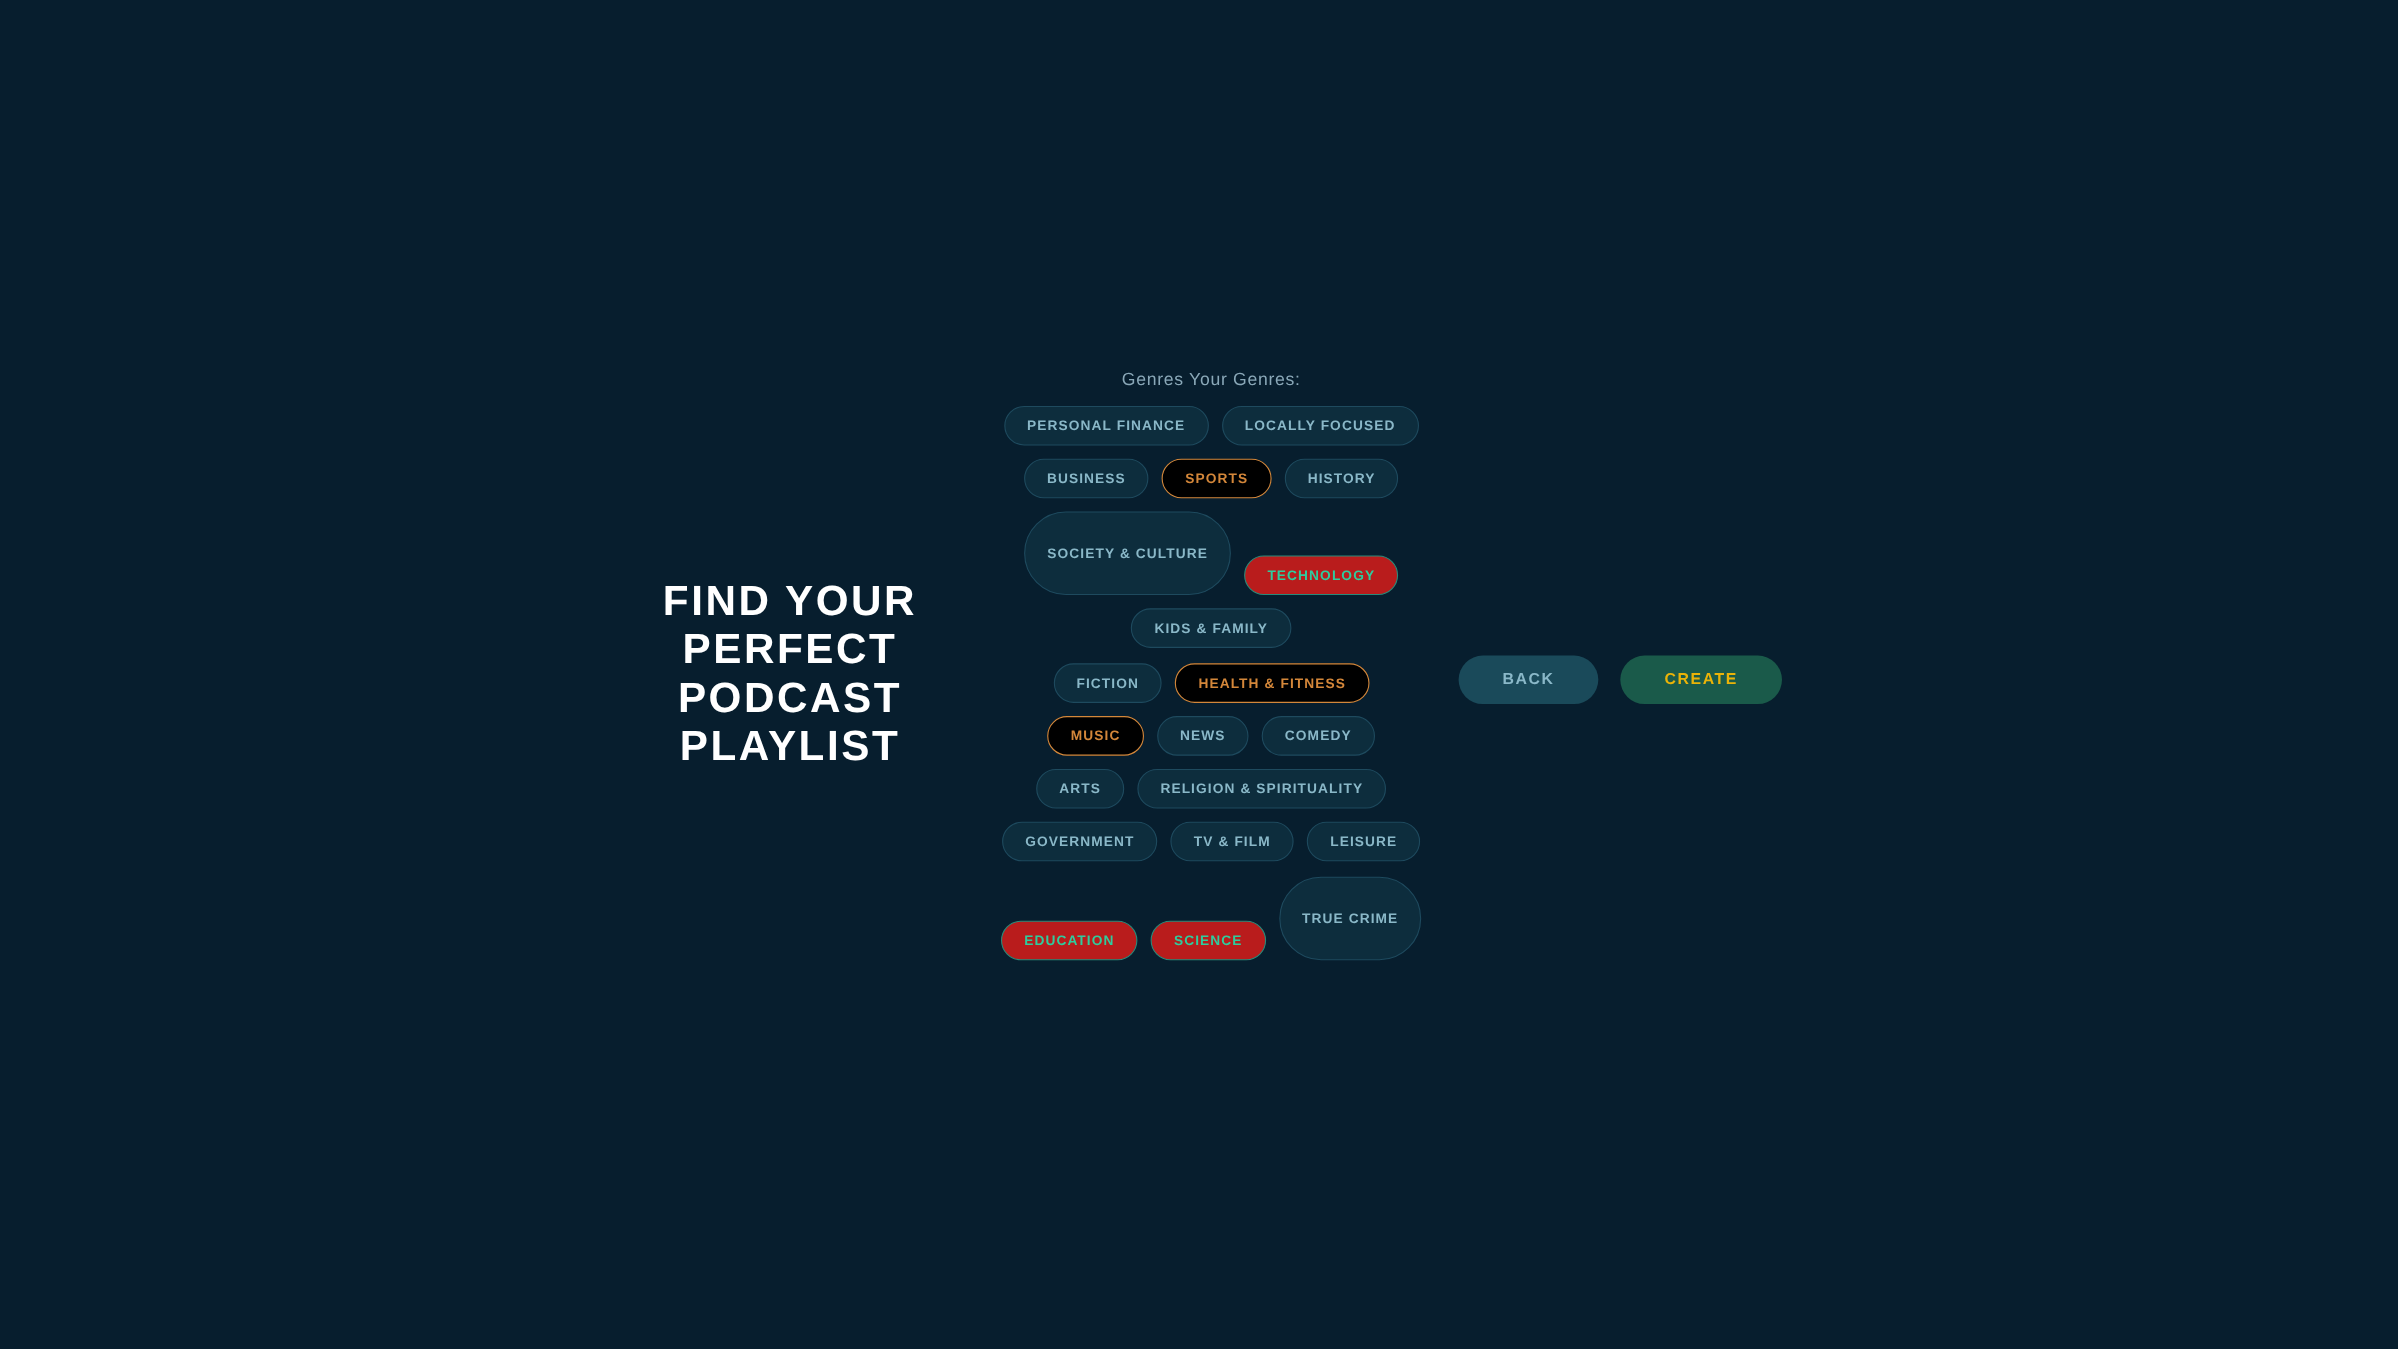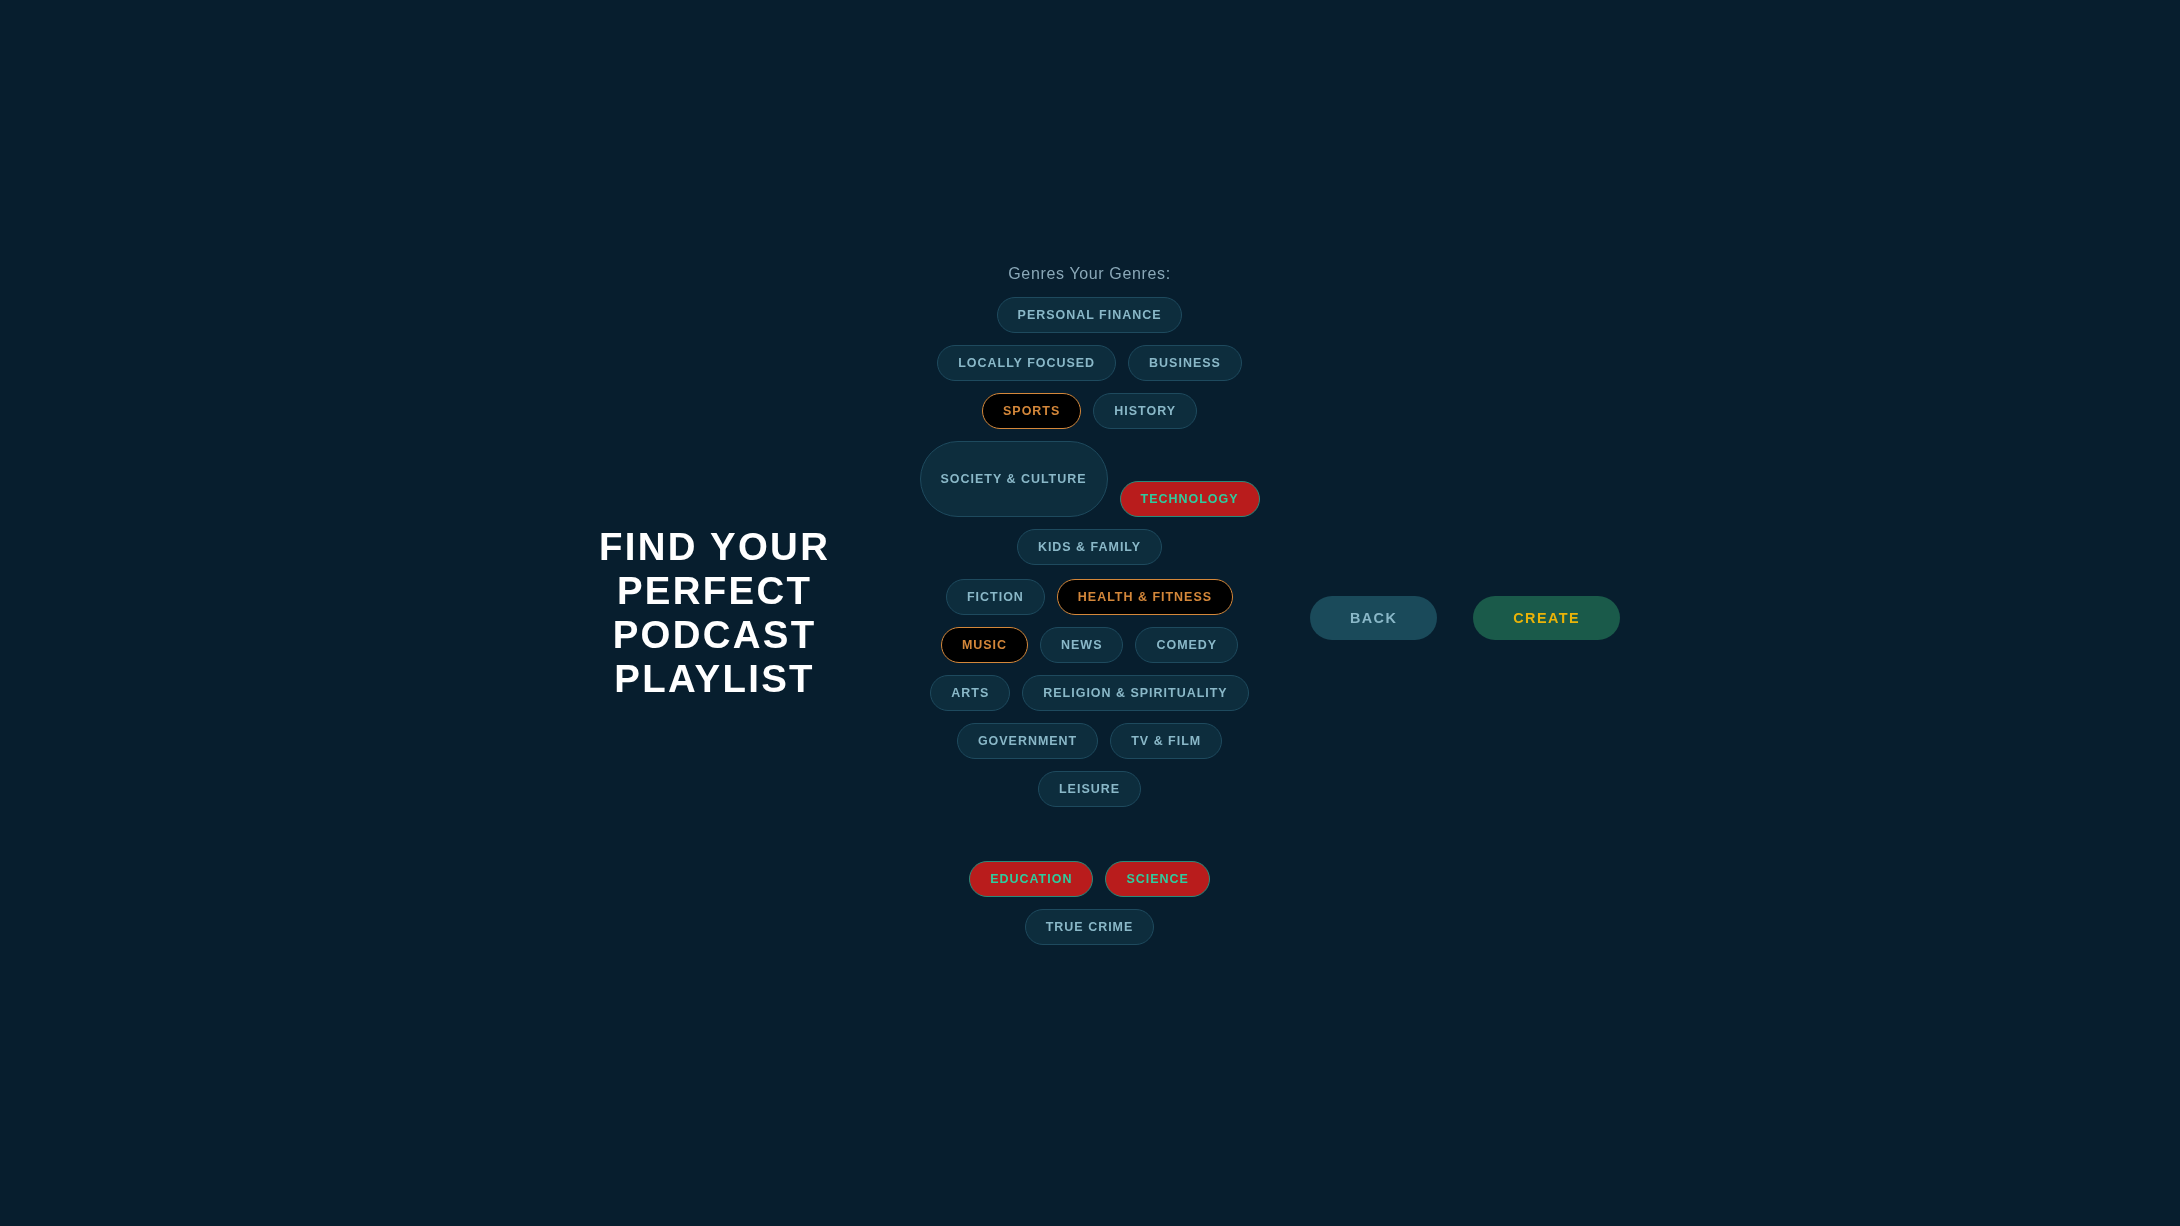--- a/index.html
+++ b/index.html
@@ -82,21 +82,21 @@
 
     .genre-tag.selected-teal {
       border-color: #2a8a7a;
       color: #2ecc9e;
       background-color: #b91c1c;
       margin-top: 40px;
     }
 
     .buttons-row {
       display: flex;
-      gap: 36px;
+      gap: 20px;
       margin-top: 10px;
     }
 
     .btn {
       padding: 14px 40px;
       border-radius: 50px;
       font-size: 0.9rem;
       font-weight: 700;
       letter-spacing: 0.1em;
       text-transform: uppercase;

